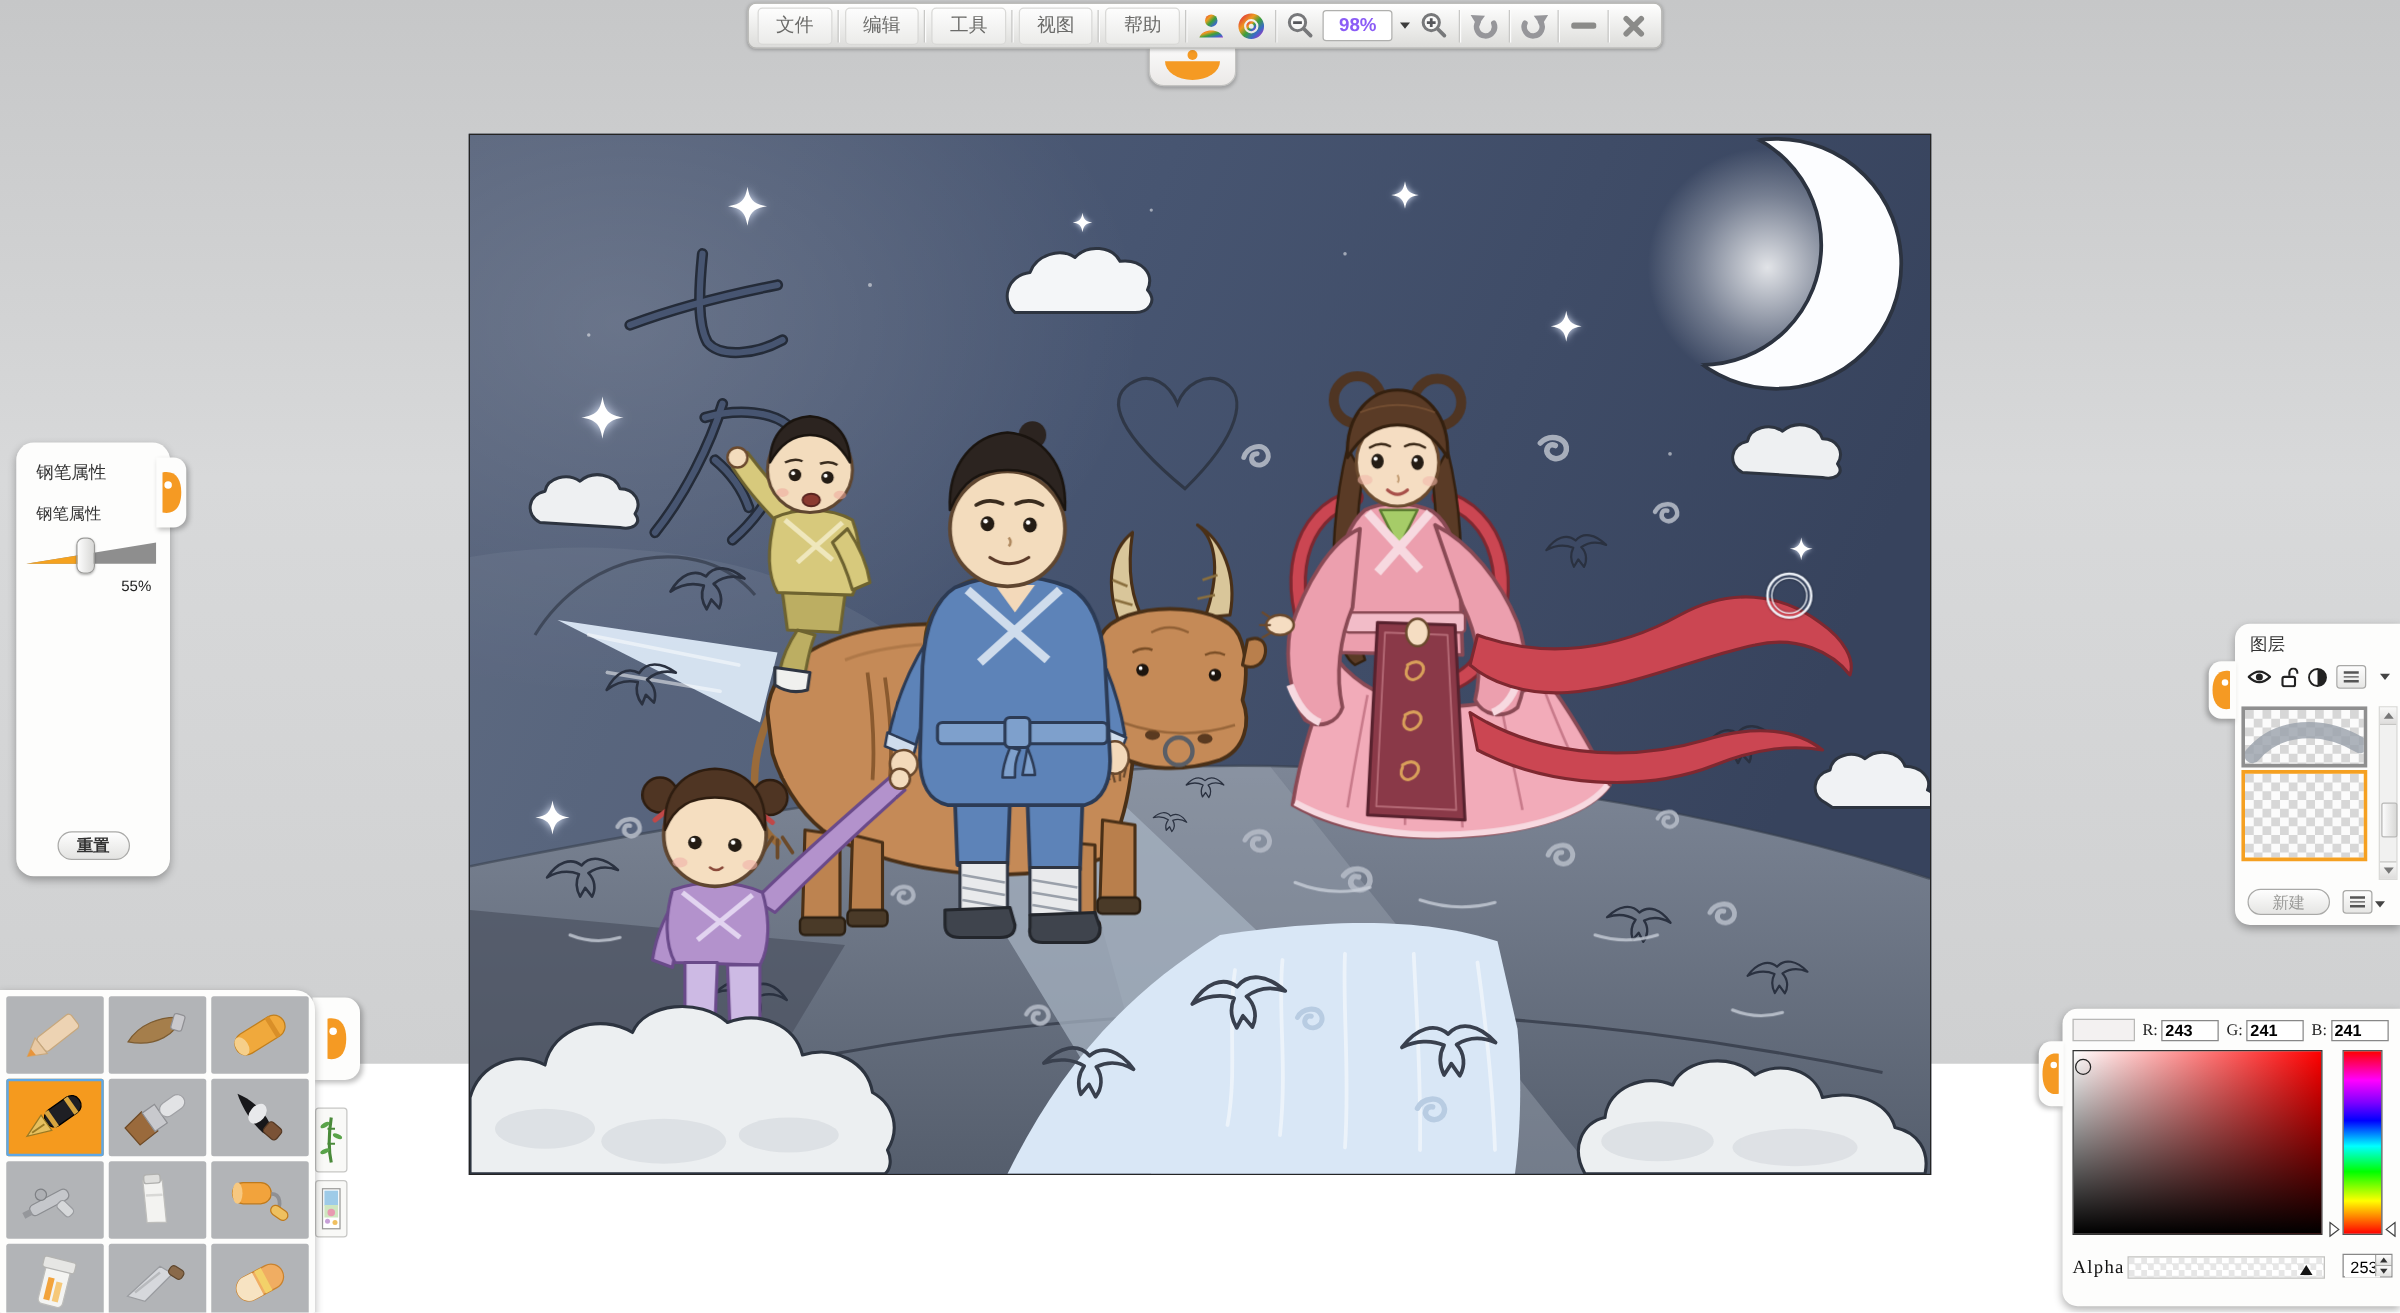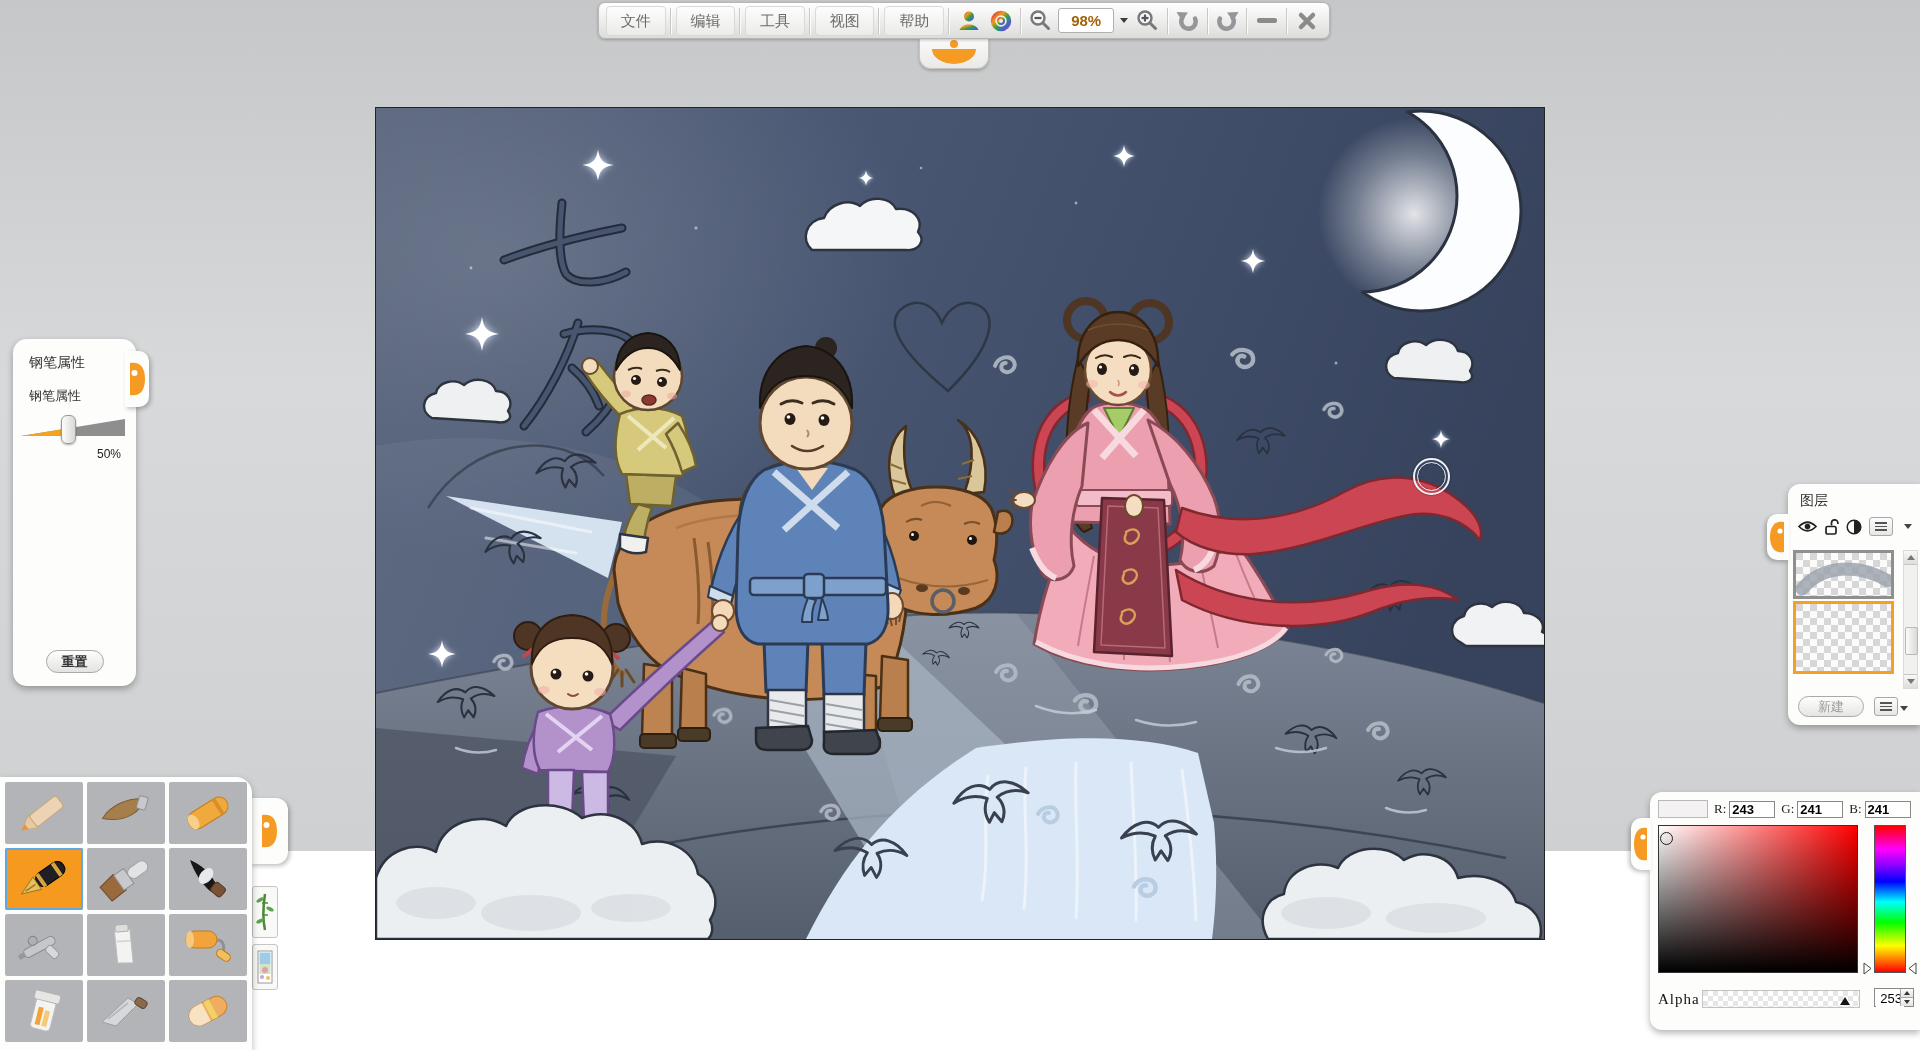--- a/index.html
+++ b/index.html
@@ -6,36 +6,36 @@
   body{width:1920px;height:1050px;overflow:hidden;font-family:"Liberation Sans",sans-serif;}
   #stage{position:relative;width:1920px;height:851px;background:linear-gradient(180deg,#c6c7c8,#d8d9da 45%,#cfd0d1);}
   
   #toolbar{position:absolute;left:598px;top:2px;width:732px;height:37px;background:linear-gradient(#ffffff,#e7e7e5 70%,#dcdcda);
     border:1px solid #b6b6b3;border-radius:7px;box-shadow:0 1px 3px rgba(0,0,0,.25);display:flex;align-items:center;padding:0 6px;z-index:7;box-sizing:border-box;}
   .menu-btn{width:58px;height:28px;line-height:28px;text-align:center;font-size:15px;color:#6b6b69;
     background:linear-gradient(#fdfdfd,#ebebe9);border:1px solid #d9d9d7;border-radius:4px;margin:0 1px;cursor:default;}
   .tsep{width:0;height:26px;border-left:1px solid #c8c8c6;border-right:1px solid #fcfcfc;margin:0 3px;}
   .tool-ic{width:32px;height:30px;display:flex;align-items:center;justify-content:center;border-radius:4px;}
   .zoom-box{width:54px;height:23px;background:#fff;border:1px solid #b0b0ae;border-radius:3px;display:flex;align-items:center;justify-content:center;
-    font-size:15px;font-weight:bold;color:#a16207;margin:0 2px;}
+    font-size:15px;font-weight:bold;color:#8b5cf6;margin:0 2px;}
   .caret-down{width:0;height:0;border-left:4px solid transparent;border-right:4px solid transparent;border-top:5px solid #3c3c3c;margin:0 4px;}
   .min-bar{width:20px;height:5px;background:#8b8b89;border-radius:2px;}
   
   #logo-tab{position:absolute;left:919px;top:38px;width:68px;height:30px;background:linear-gradient(#fafafa,#ebe9e7);
     border:1px solid #c3c3c1;border-top:none;border-radius:0 0 12px 12px;box-shadow:0 2px 3px rgba(0,0,0,.2);z-index:6;text-align:center;}
   #logo-dot{width:8px;height:8px;border-radius:50%;background:#f59a23;margin:2px auto 1px;}
   #logo-smile{width:44px;height:15px;background:#f59a23;border-radius:0 0 22px 22px / 0 0 15px 15px;margin:0 auto;}
   
   #canvas{position:absolute;left:375px;top:107px;width:1168px;height:831px;border:1px solid #242424;background:#3d4a63;z-index:1;}
   #canvas svg{display:block;}
   #brush-cursor{position:absolute;left:1413px;top:458px;width:37px;height:37px;border-radius:50%;
     border:2px solid #eef2f8;box-shadow:0 0 2px rgba(10,16,28,.6);z-index:5;box-sizing:border-box;}
   #brush-cursor .inner{position:absolute;inset:2px;border-radius:50%;border:1.5px solid #eef2f8;box-shadow:inset 0 0 2px rgba(10,16,28,.5);}
   
-  .panel{position:absolute;background:#fdfdfc;box-shadow:0 3px 7px rgba(0,0,0,.3);z-index:8;}
+  .panel{position:absolute;background:#fdfdfc;box-shadow:0 3px 7px rgba(0,0,0,.3);z-index:8;margin-top:15px;}
   .side-tab{position:absolute;background:#fdfdfc;box-shadow:2px 2px 4px rgba(0,0,0,.25);z-index:7;display:flex;align-items:center;justify-content:center;}
   
   #pen-panel{left:13px;top:339px;width:123px;height:347px;border-radius:14px;}
   #pen-title{padding:15px 0 0 16px;font-size:14px;color:#333;}
   #pen-size-label{margin:15px 0 0 16px;font-size:13px;color:#333;}
   #pen-slider{position:relative;margin:9px 8px 0 8px;height:30px;}
   #pen-handle{position:absolute;left:40px;top:1px;width:13px;height:27px;background:linear-gradient(90deg,#fdfdfd,#d8d8d6);
     border:1px solid #9a9a98;border-radius:6px;box-shadow:0 1px 2px rgba(0,0,0,.3);}
   #pen-value{text-align:right;margin:3px 15px 0 0;font-size:12px;color:#222;}
   #pen-reset{position:absolute;left:50%;bottom:13px;transform:translateX(-50%);width:58px;height:23px;border-radius:12px;
@@ -586,21 +586,21 @@
     </div>
     <div id="pen-title">钢笔属性</div>
     <div id="pen-size-label">钢笔属性</div>
     <div id="pen-slider">
       <svg width="104" height="30" viewBox="0 0 104 30">
         <polygon points="0,22 104,5 104,22" fill="#8e8e8e"></polygon>
         <polygon points="0,22 46,14.5 46,22" fill="#f5a21f"></polygon>
       </svg>
       <div id="pen-handle"></div>
     </div>
-    <div id="pen-value">50%</div>
+    <div id="pen-value">55%</div>
     <button id="pen-reset">重置</button>
   </div>
 
   <div id="tool-palette" class="panel">
     <div id="tool-grid">
       <div class="tool-cell">
         <svg width="60" height="46" viewBox="0 0 60 46">
             <g transform="rotate(-38 30 23)">
               <rect x="16" y="16" width="34" height="14" rx="3" fill="#edd3b3" stroke="#c7a87e"></rect>
               <polygon points="2,23 16,15 16,31" fill="#e8c9a4" stroke="#c7a87e"></polygon>

